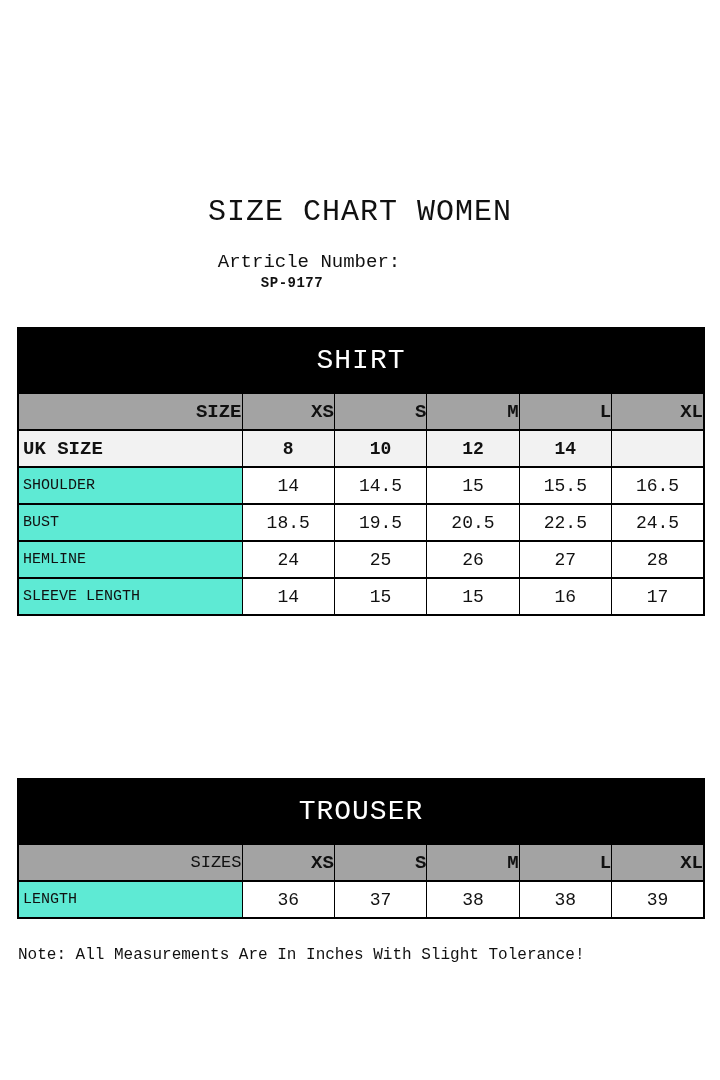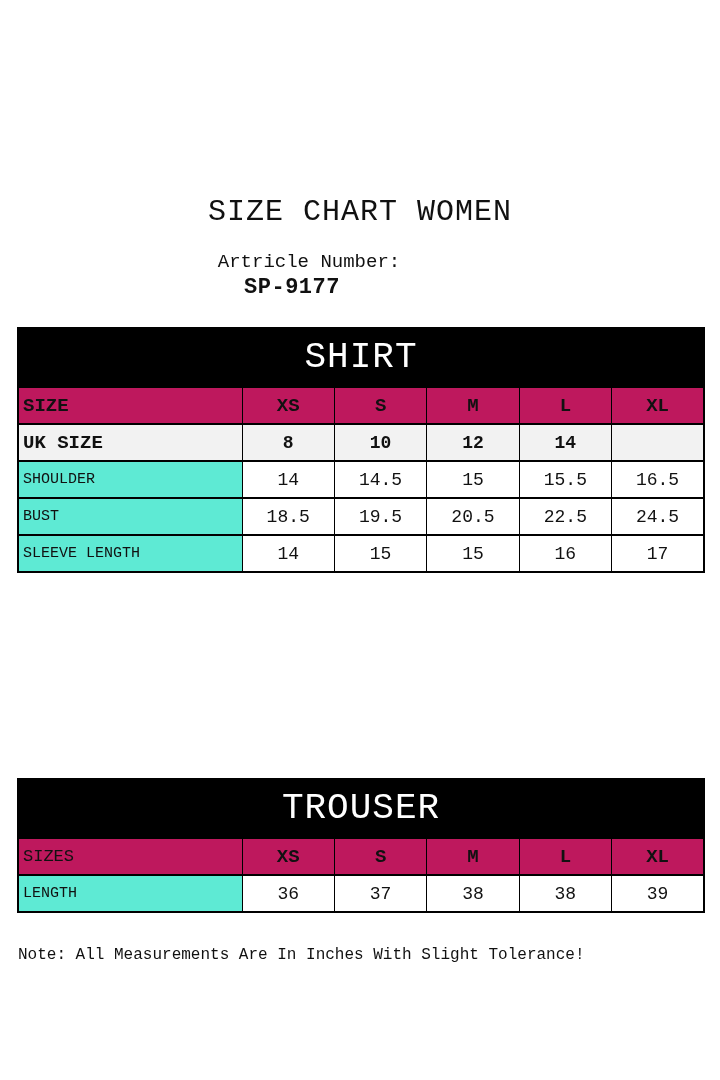--- a/index.html
+++ b/index.html
@@ -31,21 +31,21 @@
     top: 209px; left: 0;
     width: 618px;
     text-align: center;
     font-size: 19px;
   }
   .article-number {
     position: absolute;
     top: 233px; left: 0;
     width: 584px;
     text-align: center;
-    font-size: 22px;
+    font-size: 14px;
     font-weight: bold;
     letter-spacing: 0.5px;
   }
 
   
   table.size-table {
     position: absolute;
     left: 17px;
     width: 686px;
     border-collapse: collapse;
@@ -53,24 +53,24 @@
     border: 2px solid #000000;
   }
   table.shirt   { top: 285px; }
   table.trouser { top: 736px; }
 
   tr.band-row td {
     background: #000000;
     color: #ffffff;
     border: 2px solid #000000;
     text-align: center;
-    font-size: 36px;
+    font-size: 28px;
     letter-spacing: 1px;
     height: 38px;
-    padding: 8px;
+    padding: 16px;
   }
 
   td {
     border-top: 2px solid #000000;
     border-bottom: 2px solid #000000;
     border-left: 1.5px solid #000000;
     border-right: 1.5px solid #000000;
     height: 37px;
     padding: 0;
     text-align: center;
@@ -78,21 +78,21 @@
     font-size: 18px;
     background: #ffffff;
   }
   td.lab {
     text-align: left;
     padding-left: 4px;
     background: #5eead4;
   }
 
   
-  tr.hdr td  { background: #be185d; font-weight: bold; font-size: 19px; }
+  tr.hdr td  { background: #a3a3a3; font-weight: bold; font-size: 19px; text-align: right; }
   tr.hdr td.plain { font-weight: normal; font-size: 17px; }
 
   
   tr.boldrow td { background: #f2f2f2; font-weight: bold; }
   tr.boldrow td.lab { font-size: 19px; }
 
   
   tr.datarow td.lab { font-size: 15px; }
 
   
@@ -150,20 +150,28 @@
     </tr>
     <tr class="datarow">
       <td class="lab">BUST</td>
       <td>18.5</td>
       <td>19.5</td>
       <td>20.5</td>
       <td>22.5</td>
       <td>24.5</td>
     </tr>
     <tr class="datarow">
+      <td class="lab">HEMLINE</td>
+      <td>24</td>
+      <td>25</td>
+      <td>26</td>
+      <td>27</td>
+      <td>28</td>
+    </tr>
+    <tr class="datarow">
       <td class="lab">SLEEVE LENGTH</td>
       <td>14</td>
       <td>15</td>
       <td>15</td>
       <td>16</td>
       <td>17</td>
     </tr>
   </tbody>
     </table>
 

